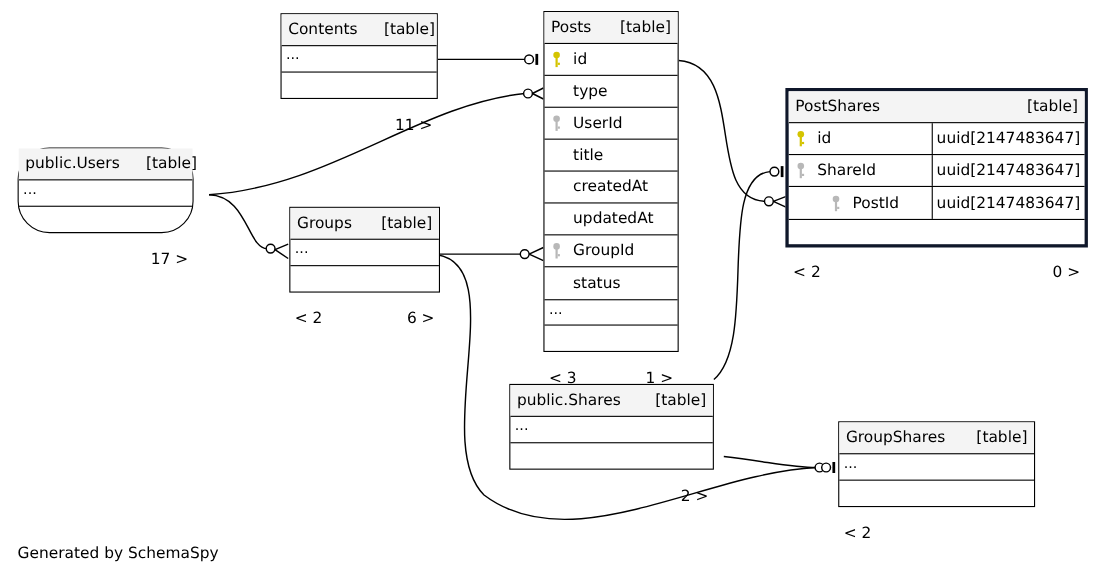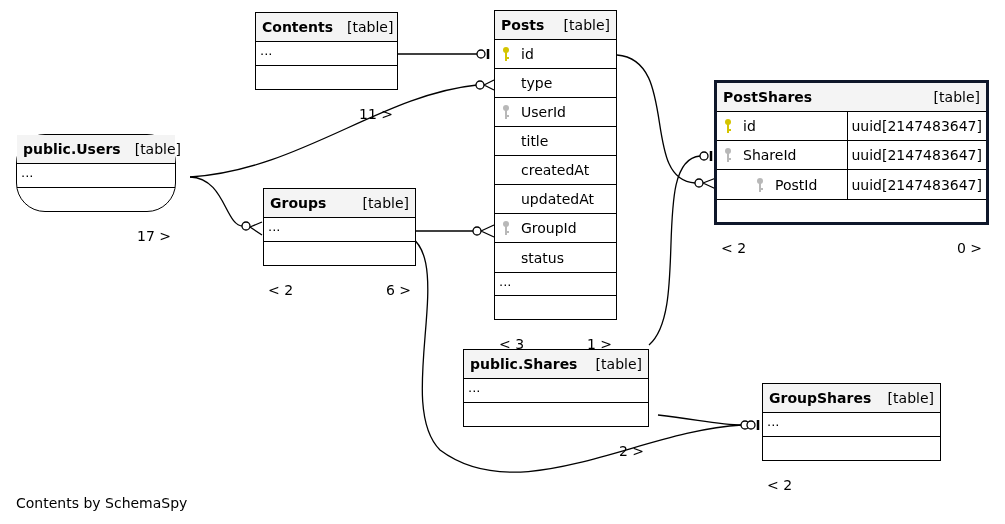--- a/index.html
+++ b/index.html
@@ -3,22 +3,22 @@
 <meta charset="utf-8">
 <style>
   html, body { margin:0; padding:0; background:#ffffff; }
   body { width:1005px; height:524px; position:relative; overflow:hidden;
          font-family:"DejaVu Sans", sans-serif; color:#000; }
   #edges { position:absolute; left:0; top:0; width:1005px; height:524px; }
   .tbl { position:absolute; border:1px solid #000; background:#fff; box-sizing:border-box; }
   .tbl.thick { border:3px solid #0f172a; }
   .hdr { background:#f4f4f4; border-bottom:1px solid #000; height:29px; display:flex; align-items:center;
          justify-content:space-between; padding:0 6px; box-sizing:border-box; font-size:14px; white-space:nowrap; }
-  .hdr .name { font-weight:bold;text-align:center; }
-  .hdr .kind { font-weight:normal; margin-left:14px; }
+  .hdr .name { font-weight:normal;text-align:center; }
+  .hdr .kind { font-weight:normal; margin-left:24px; }
   .row { border-bottom:1px solid #000; height:29px; display:flex; align-items:center; box-sizing:border-box;
          font-size:14px; white-space:nowrap; }
   .row:last-child { border-bottom:none; }
   .row .key { width:22px; display:flex; justify-content:center; align-items:center; }
   .row .col { padding-left:0; }
   .ell { height:24px; padding-left:4px; font-size:13px; line-height:18px; border-bottom:1px solid #000; box-sizing:border-box; }
   .foot { display:flex; height:23px; font-size:14px; box-sizing:border-box; }
   .foot > div { border-right:1px solid #000; display:flex; align-items:center; box-sizing:border-box; padding:0 4px;margin-top:48px; }
   .foot > div:last-child { border-right:none; justify-content:flex-end; }
   .two { display:flex; }
@@ -148,21 +148,21 @@
     <span class="kind">[table]</span>
   </div>
   <div class="ell">...</div>
   <div class="foot">
     <div style="width:64px"></div>
     <div style="width:41px"></div>
     <div style="flex:1">17 &gt;</div>
   </div>
 </div>
 
-<div class="tbl" style="left:263px;top:188px;width:153px;">
+<div class="tbl" style="left:263px;top:188px;width:137px;">
   <div class="hdr">
     <span class="name">Groups</span>
     <span class="kind">[table]</span>
   </div>
   <div class="ell">...</div>
   <div class="foot">
     <div style="width:53px">&lt; 2</div>
     <div style="width:28px"></div>
     <div style="flex:1">6 &gt;</div>
   </div>
@@ -240,13 +240,13 @@
     <span class="kind">[table]</span>
   </div>
   <div class="ell">...</div>
   <div class="foot">
     <div style="width:88px">&lt; 2</div>
     <div style="width:45px"></div>
     <div style="flex:1"></div>
   </div>
 </div>
 
-<div class="footer-text">Contents by SchemaSpy</div>
+<div class="footer-text">Generated by SchemaSpy</div>
 
 </body></html>

